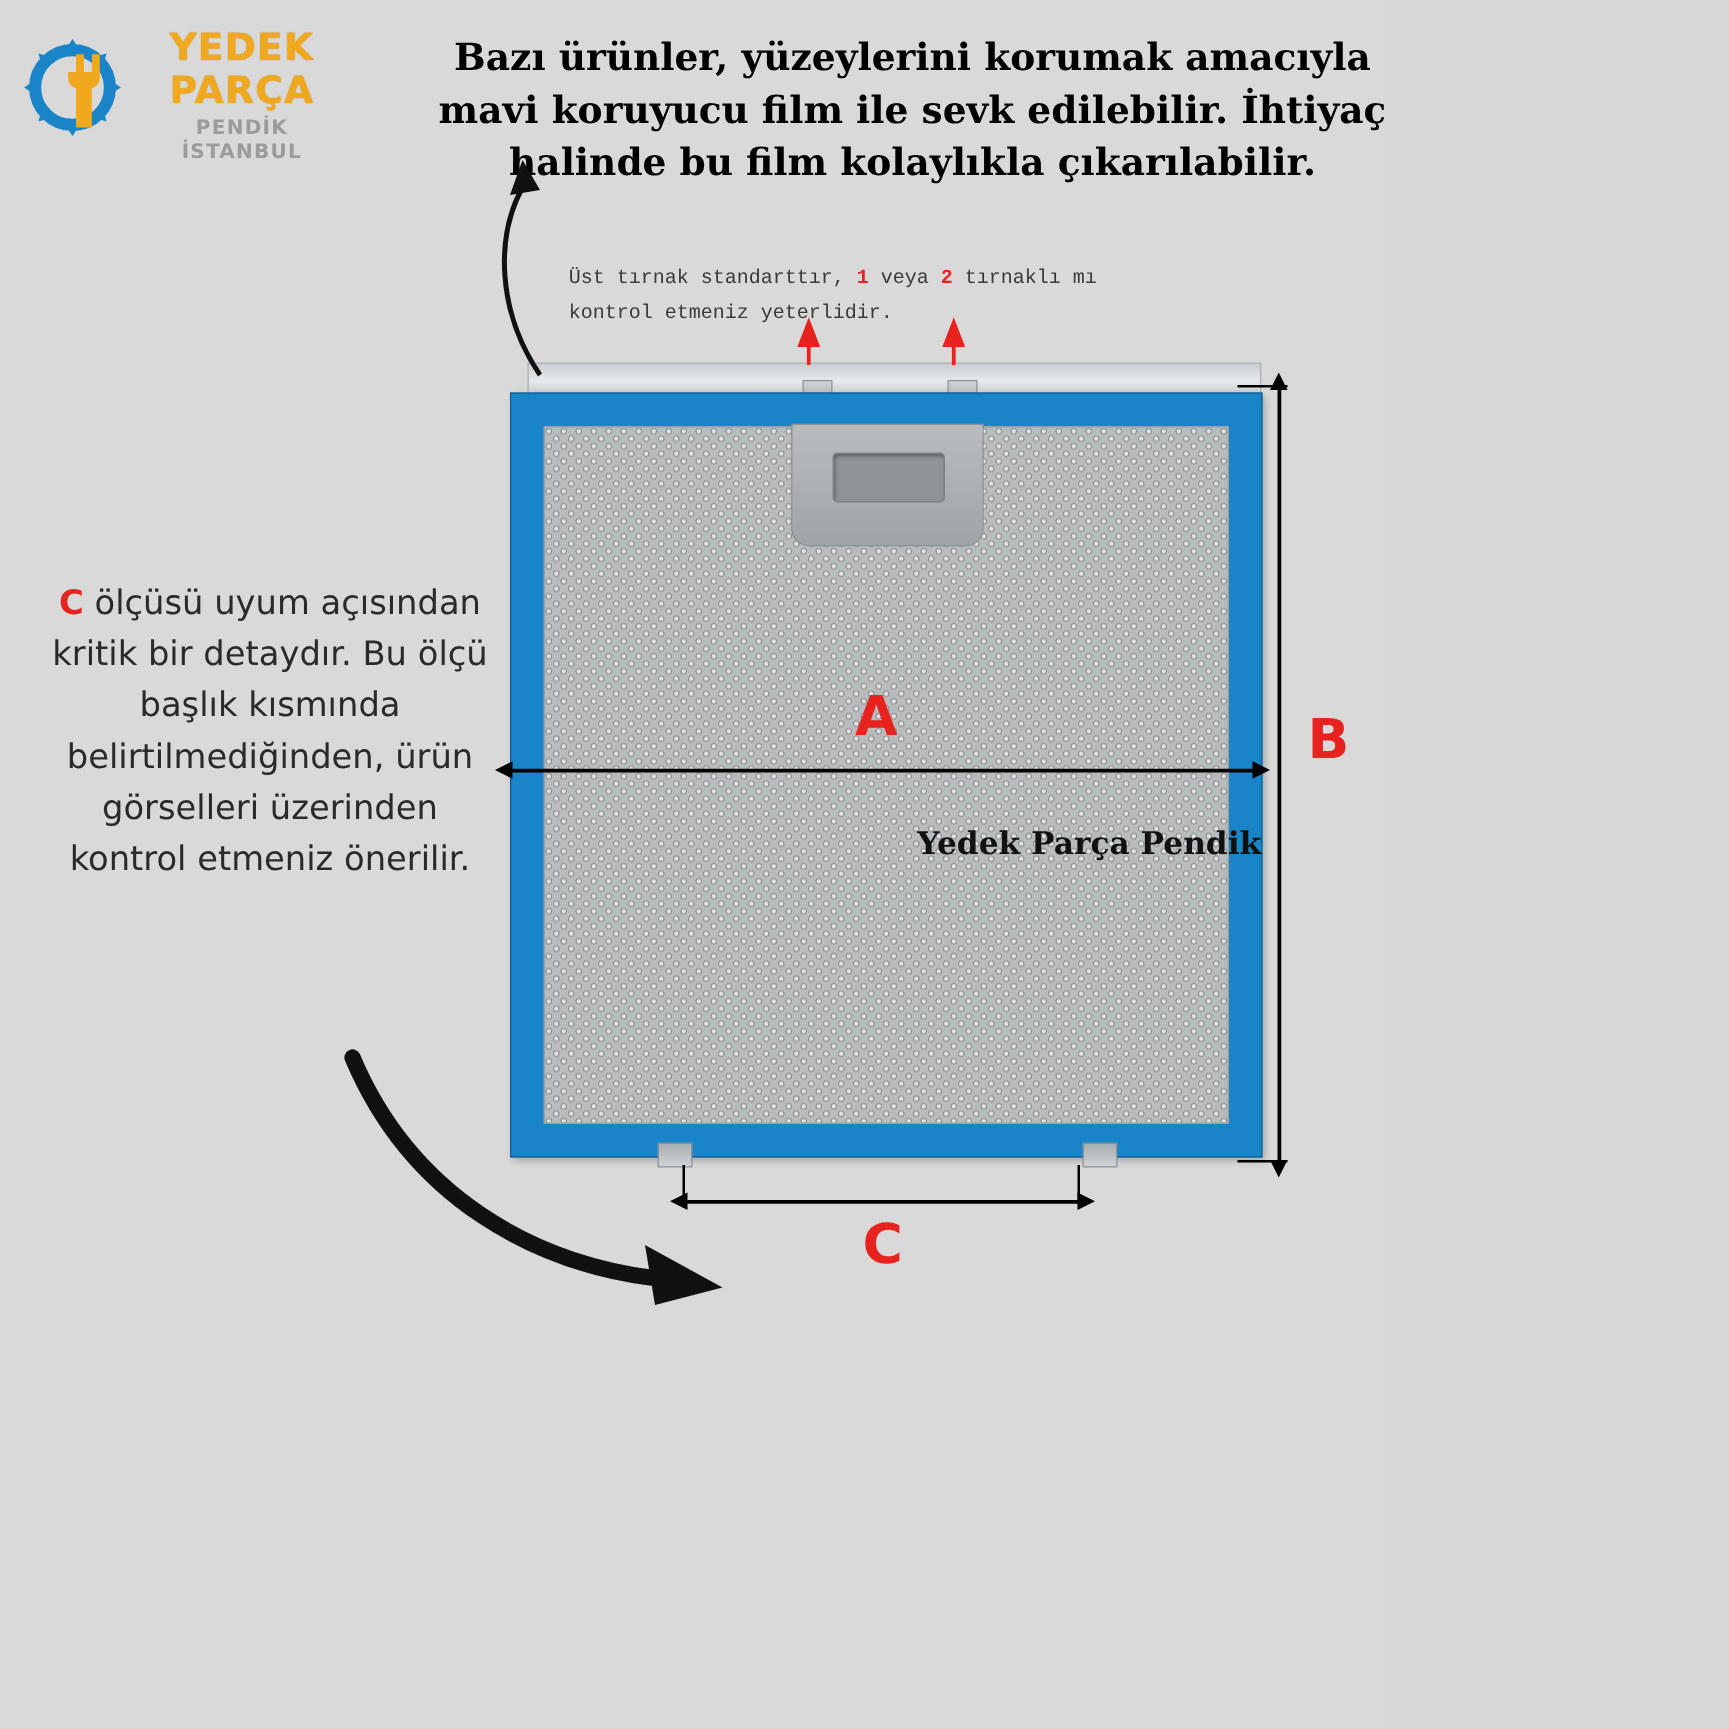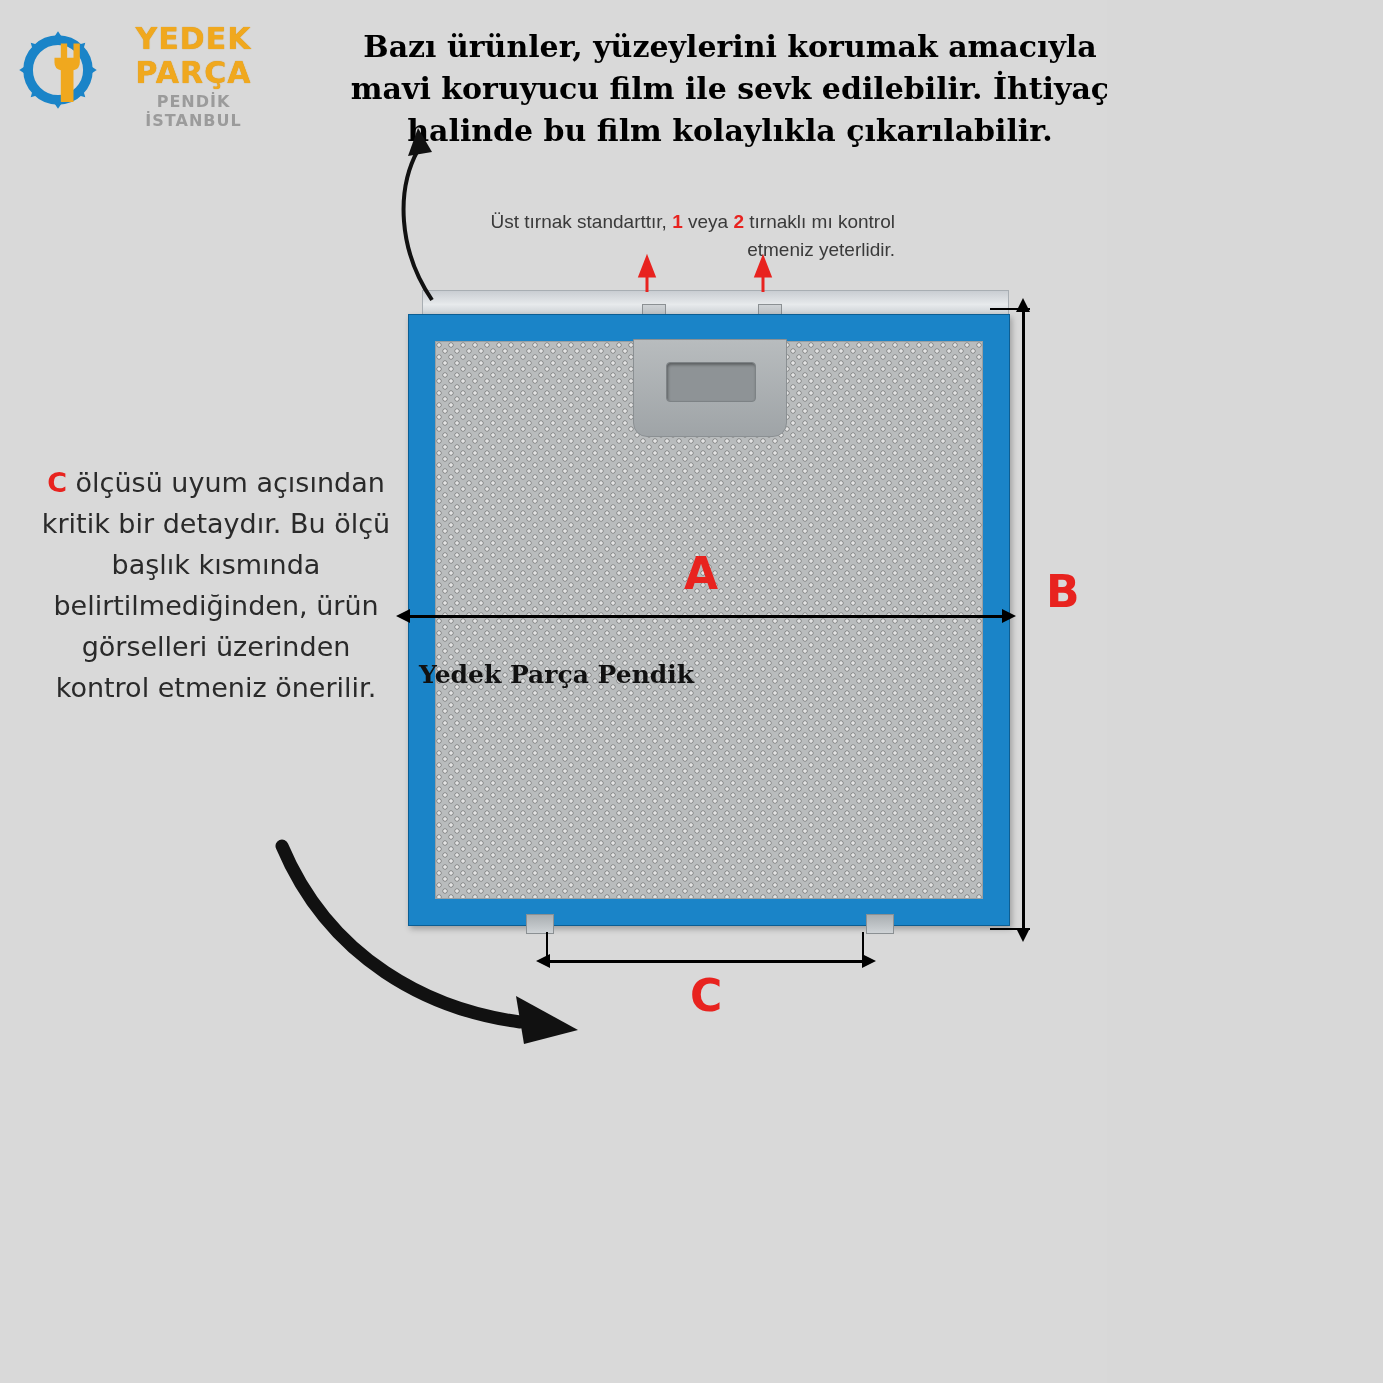--- a/index.html
+++ b/index.html
@@ -69,23 +69,23 @@
     line-height: 42px;
     color: #000;
   }
 
   
   .tab-note {
     position: absolute;
     left: 455px;
     top: 208px;
     width: 440px;
-    text-align: right;
-    font-family: Liberation Sans, sans-serif;
-    font-size: 19px;
+    text-align: left;
+    font-family: Liberation Mono, monospace;
+    font-size: 16px;
     line-height: 28px;
     color: #3a3a3a;
   }
   .tab-note .hl { color: #e8231f; font-weight: bold; }
 
   
   .filter-wrap {
     position: absolute;
     left: 404px;
     top: 290px;
@@ -166,26 +166,25 @@
     border: 1px solid #8b9093;
   }
   .tab-bottom.b1 { left: 122px; }
   .tab-bottom.b2 { left: 462px; }
 
   .watermark {
     position: absolute;
     left: 0;
     top: 345px;
     width: 100%;
-    text-align: left;
+    text-align: right;
     font-family: "DejaVu Serif", serif;
     font-weight: bold;
     font-size: 25px;
     color: #111;
-    margin-left: 10px;
   }
 
   
   .letter {
     position: absolute;
     font-family: "DejaVu Sans", sans-serif;
     font-weight: bold;
     color: #e8231f;
     font-size: 44px;
   }

